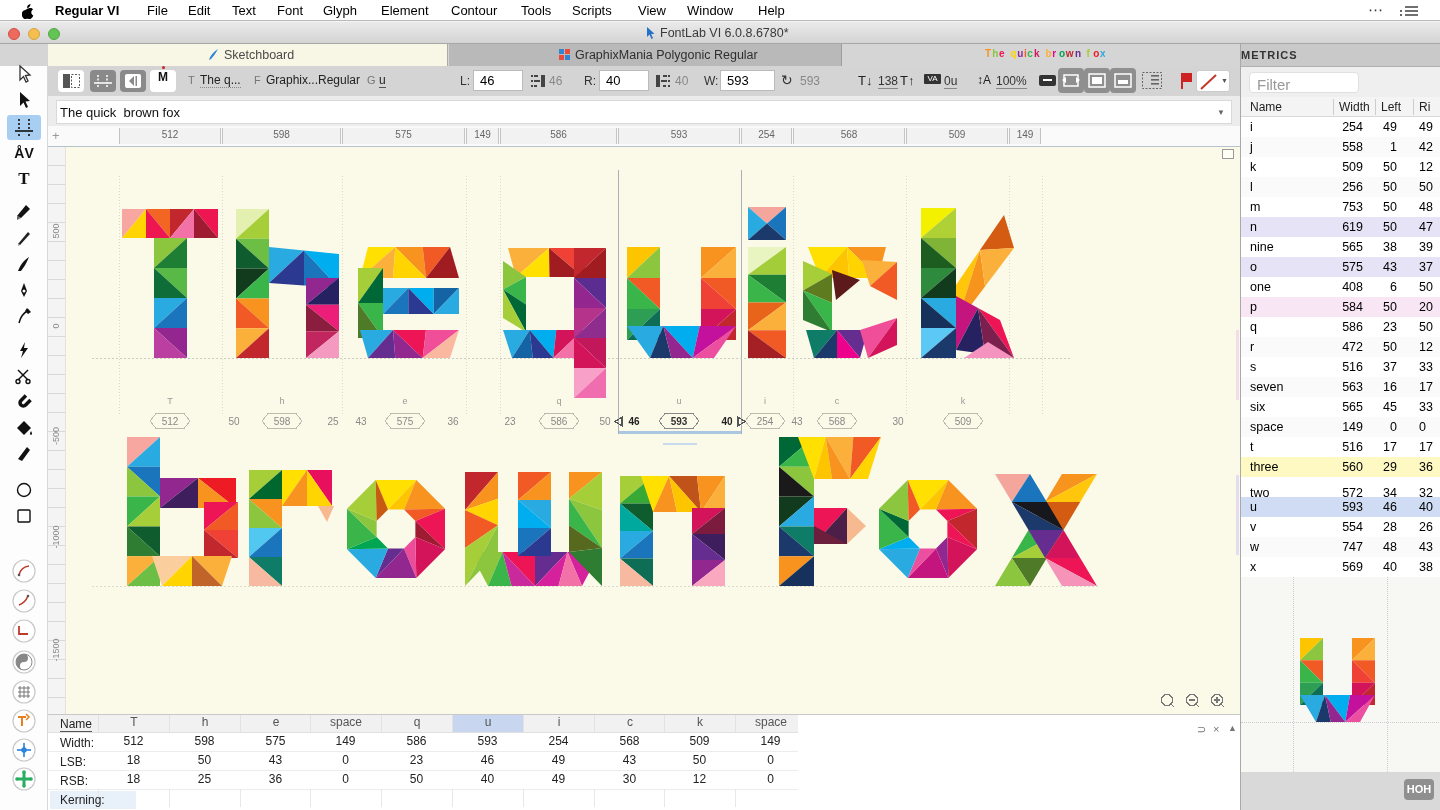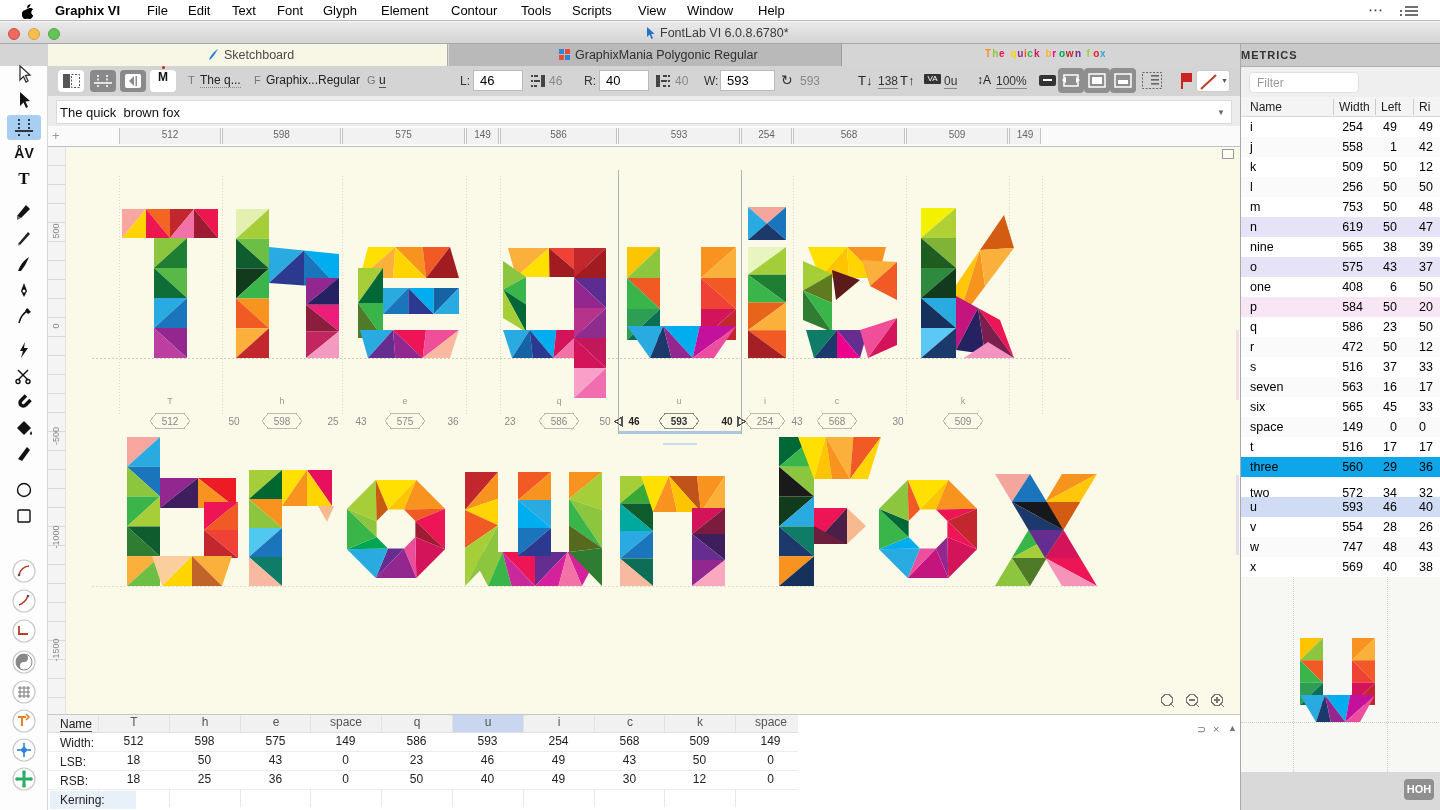--- a/index.html
+++ b/index.html
@@ -4,21 +4,21 @@
 body { font-family:"Liberation Sans", sans-serif; width:1440px; height:810px; position:relative;
        background:#fff; overflow:hidden; font-size:12px; }
 .abs { position:absolute; }
 </style></head><body>
 
 <div class="abs" style="left:0;top:0;width:1440px;height:21px;background:#fff;border-bottom:1px solid #b9b9b9">
   <svg class="abs" style="left:22px;top:4px" width="13" height="15" viewBox="0 0 13 15">
       <path d="M8.4 0 C8.5 1 8.1 2 7.5 2.7 C6.9 3.5 5.9 4 5.1 3.9 C5 3 5.4 2 6 1.3 C6.6 0.6 7.6 0.1 8.4 0 Z" fill="#000"></path>
       <path d="M5.6 4.6 C6.4 4.6 7.2 4 8.4 4 C9.4 4 10.4 4.5 11 5.4 C9.9 6.1 9.3 7.1 9.3 8.4 C9.3 9.8 10.1 10.9 11.3 11.4 C11 12.3 10.6 12.9 10.1 13.6 C9.4 14.5 8.7 15.2 7.8 15.2 C6.9 15.2 6.5 14.7 5.4 14.7 C4.3 14.7 3.9 15.2 3.1 15.2 C2.2 15.2 1.4 14.4 0.8 13.5 C-0.4 11.8 -0.6 9.3 0.5 7.7 C1.2 6.6 2.3 5.9 3.5 5.9 C4.4 5.9 5 4.6 5.6 4.6 Z" fill="#000"></path>
     </svg>
-  <span class="abs" style="left:55px;top:3px;font-size:13px;font-weight:bold;color:#000">Graphix VI</span>
+  <span class="abs" style="left:55px;top:3px;font-size:13px;font-weight:bold;color:#000">Regular VI</span>
   <span class="abs" style="left:147px;top:3px;font-size:13px">File</span>
   <span class="abs" style="left:188px;top:3px;font-size:13px">Edit</span>
   <span class="abs" style="left:232px;top:3px;font-size:13px">Text</span>
   <span class="abs" style="left:277px;top:3px;font-size:13px">Font</span>
   <span class="abs" style="left:323px;top:3px;font-size:13px">Glyph</span>
   <span class="abs" style="left:381px;top:3px;font-size:13px">Element</span>
   <span class="abs" style="left:451px;top:3px;font-size:13px">Contour</span>
   <span class="abs" style="left:521px;top:3px;font-size:13px">Tools</span>
   <span class="abs" style="left:572px;top:3px;font-size:13px">Scripts</span>
   <span class="abs" style="left:638px;top:3px;font-size:13px">View</span>
@@ -674,21 +674,21 @@
   <span class="abs" style="left:1149px;top:8px;color:#777;font-size:11px">⊃</span>
   <span class="abs" style="left:1165px;top:8px;color:#777;font-size:11px">×</span>
   <span class="abs" style="left:1180px;top:8px;color:#777;font-size:9px">▲</span>
 </div>
 
 <div class="abs" style="left:1240px;top:44px;width:200px;height:766px;background:#efefef;border-left:1px solid #a9a9a9">
   <div class="abs" style="left:0;top:0;width:200px;height:23px;background:#c9c9c9;border-bottom:1px solid #b0b0b0;">
     <span style="font-size:11px;font-weight:bold;color:#333;letter-spacing:1px;line-height:23px">METRICS</span>
   </div>
   <div class="abs" style="left:8px;top:28px;width:110px;height:21px;background:#fff;border-radius:4px;border:1px solid #e0e0e0">
-    <span style="position:absolute;left:7px;top:3px;color:#999;font-size:12px">Filter</span>
+    <span style="position:absolute;left:7px;top:3px;color:#999;font-size:15px">Filter</span>
   </div>
   <div class="abs" style="left:0;top:53px;width:200px;height:20px;background:#f4f4f4;border-bottom:1px solid #d8d8d8">
     <span class="abs" style="left:9px;top:3px;color:#222">Name</span>
     <span class="abs" style="left:98px;top:3px;color:#222">Width</span>
     <span class="abs" style="left:140px;top:3px;color:#222">Left</span>
     <span class="abs" style="left:178px;top:3px;color:#222">Ri</span>
     <div class="abs" style="left:92px;top:2px;width:1px;height:16px;background:#ccc"></div>
     <div class="abs" style="left:134px;top:2px;width:1px;height:16px;background:#ccc"></div>
     <div class="abs" style="left:172px;top:2px;width:1px;height:16px;background:#ccc"></div>
   </div>
@@ -788,21 +788,21 @@
         <span style="position:absolute;right:78px;top:3px">149</span>
         <span style="position:absolute;right:44px;top:3px">0</span>
         <span style="position:absolute;left:178px;top:3px">0</span>
       </div>
       <div style="position:absolute;left:0;top:320px;width:200px;height:20px;">
         <span style="position:absolute;left:9px;top:3px">t</span>
         <span style="position:absolute;right:78px;top:3px">516</span>
         <span style="position:absolute;right:44px;top:3px">17</span>
         <span style="position:absolute;left:178px;top:3px">17</span>
       </div>
-      <div style="position:absolute;left:0;top:340px;width:200px;height:20px;background:#0ea5e9;padding-left:8px;">
+      <div style="position:absolute;left:0;top:340px;width:200px;height:20px;background:#fef9c3;padding-left:8px;">
         <span style="position:absolute;left:9px;top:3px">three</span>
         <span style="position:absolute;right:78px;top:3px">560</span>
         <span style="position:absolute;right:44px;top:3px">29</span>
         <span style="position:absolute;left:178px;top:3px">36</span>
       </div>
       <div style="position:absolute;left:0;top:360px;width:200px;height:20px;margin-top:6px;">
         <span style="position:absolute;left:9px;top:3px">two</span>
         <span style="position:absolute;right:78px;top:3px">572</span>
         <span style="position:absolute;right:44px;top:3px">34</span>
         <span style="position:absolute;left:178px;top:3px">32</span>

